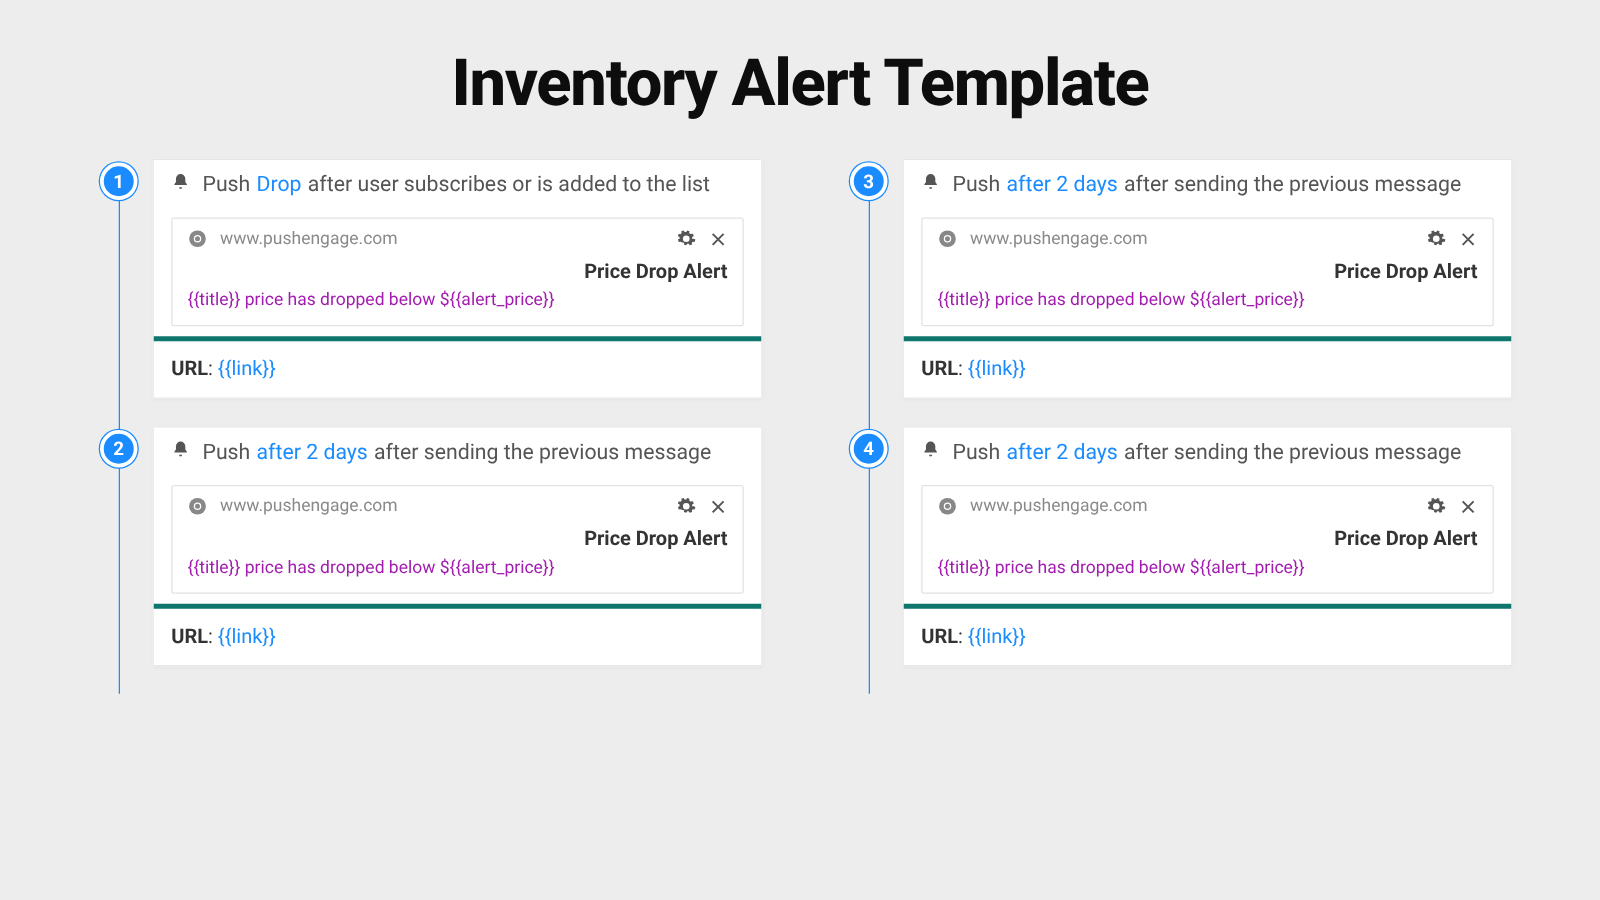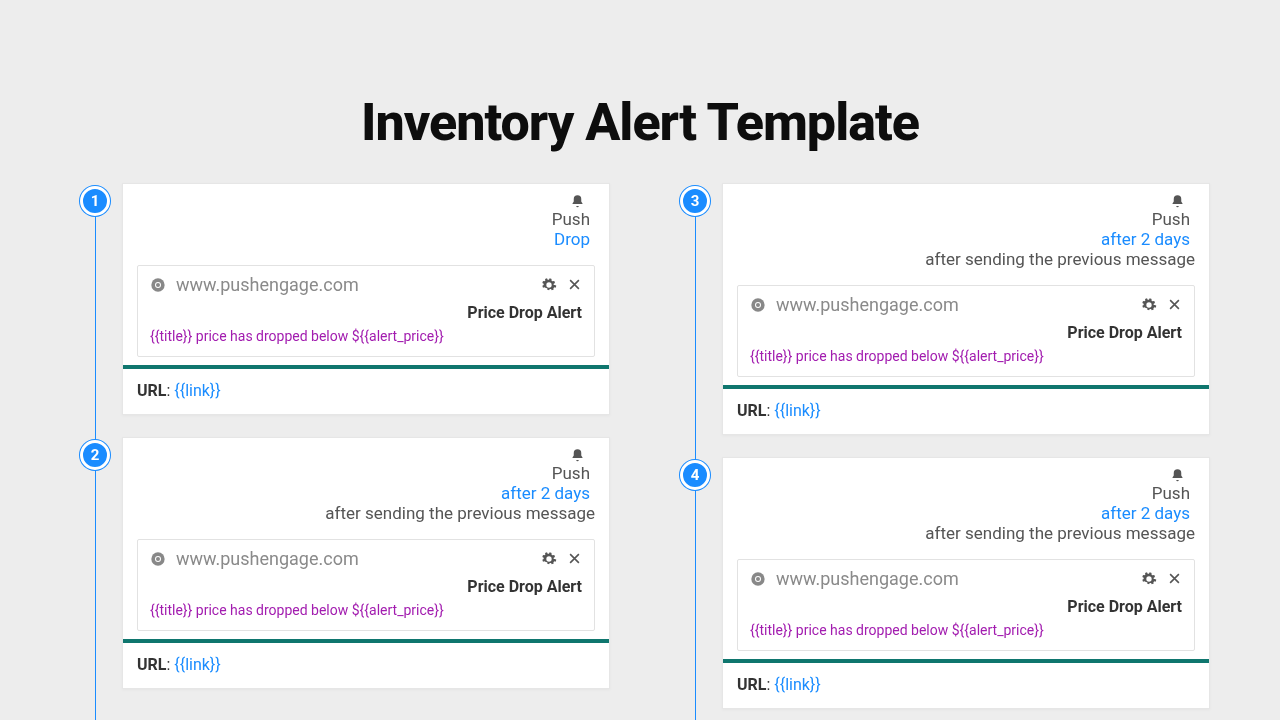--- a/index.html
+++ b/index.html
@@ -8,21 +8,21 @@
     background: #ededed;
     width: 1280px;
     height: 720px;
     overflow: hidden;
   }
   .page-title {
     font-size: 52px;
     font-weight: 800;
     text-align: center;
     color: #0d0d0d;
-    padding-top: 92px;
+    padding-top: 36px;
     padding-bottom: 30px;
     letter-spacing: -1px;
   }
   .columns {
     display: flex;
     gap: 60px;
     padding: 0 70px 0 70px;
   }
   .col {
     flex: 1;
@@ -59,25 +59,24 @@
     box-shadow: 0 0 0 1px #1a8cff;
     z-index: 2;
   }
   .card {
     background: #fff;
     border: 1px solid #e6e6e6;
     box-shadow: 0 1px 3px rgba(0,0,0,0.04);
   }
   .card-header {
     display: flex;
-    align-items: flex-end;
+    align-items: flex-start;
     padding: 10px 14px 16px 14px;
     font-size: 17px;
     color: #555;
-    flex-direction: column;
   }
   .bell-icon {
     color: #555;
     margin-right: 10px;
     font-size: 16px;
     display: inline-flex;
   }
   .card-header .push-label { margin-right: 5px; color:#555; }
   .card-header .timing { color: #1a8cff; margin-right: 5px; }
   .card-header .trail { color: #555; }
@@ -91,21 +90,21 @@
     align-items: center;
     padding: 8px 12px 6px 12px;
   }
   .chrome-icon {
     width: 16px; height: 16px;
     margin-right: 10px;
     flex-shrink: 0;
   }
   .domain {
     color: #8a8a8a;
-    font-size: 18px;
+    font-size: 14px;
     flex: 1;
   }
   .gear-icon, .close-icon {
     color: #555;
     margin-left: 10px;
     font-size: 15px;
     display: inline-flex;
     align-items: center;
   }
   .notif-title {
@@ -145,20 +144,21 @@
       <div class="badge">1</div>
       <div class="card">
         <div class="card-header">
           <span class="bell-icon">
             <svg viewBox="0 0 24 24" width="15" height="15" fill="currentColor">
                 <path d="M12 2a6 6 0 0 0-6 6v4l-2 3v1h16v-1l-2-3V8a6 6 0 0 0-6-6zm-2 17a2 2 0 0 0 4 0h-4z"></path>
               </svg>
           </span>
           <span class="push-label">Push</span>
           <span class="timing">Drop</span>
+          <span class="trail">after user subscribes or is added to the list</span>
         </div>
         <div class="notif-box">
           <div class="notif-top">
             <span class="chrome-icon">
               <svg viewBox="0 0 24 24" width="16" height="16">
                   <circle cx="12" cy="12" r="10" fill="#888"></circle>
                   <circle cx="12" cy="12" r="4.5" fill="#fff"></circle>
                   <circle cx="12" cy="12" r="3" fill="#888"></circle>
                 </svg>
             </span>

